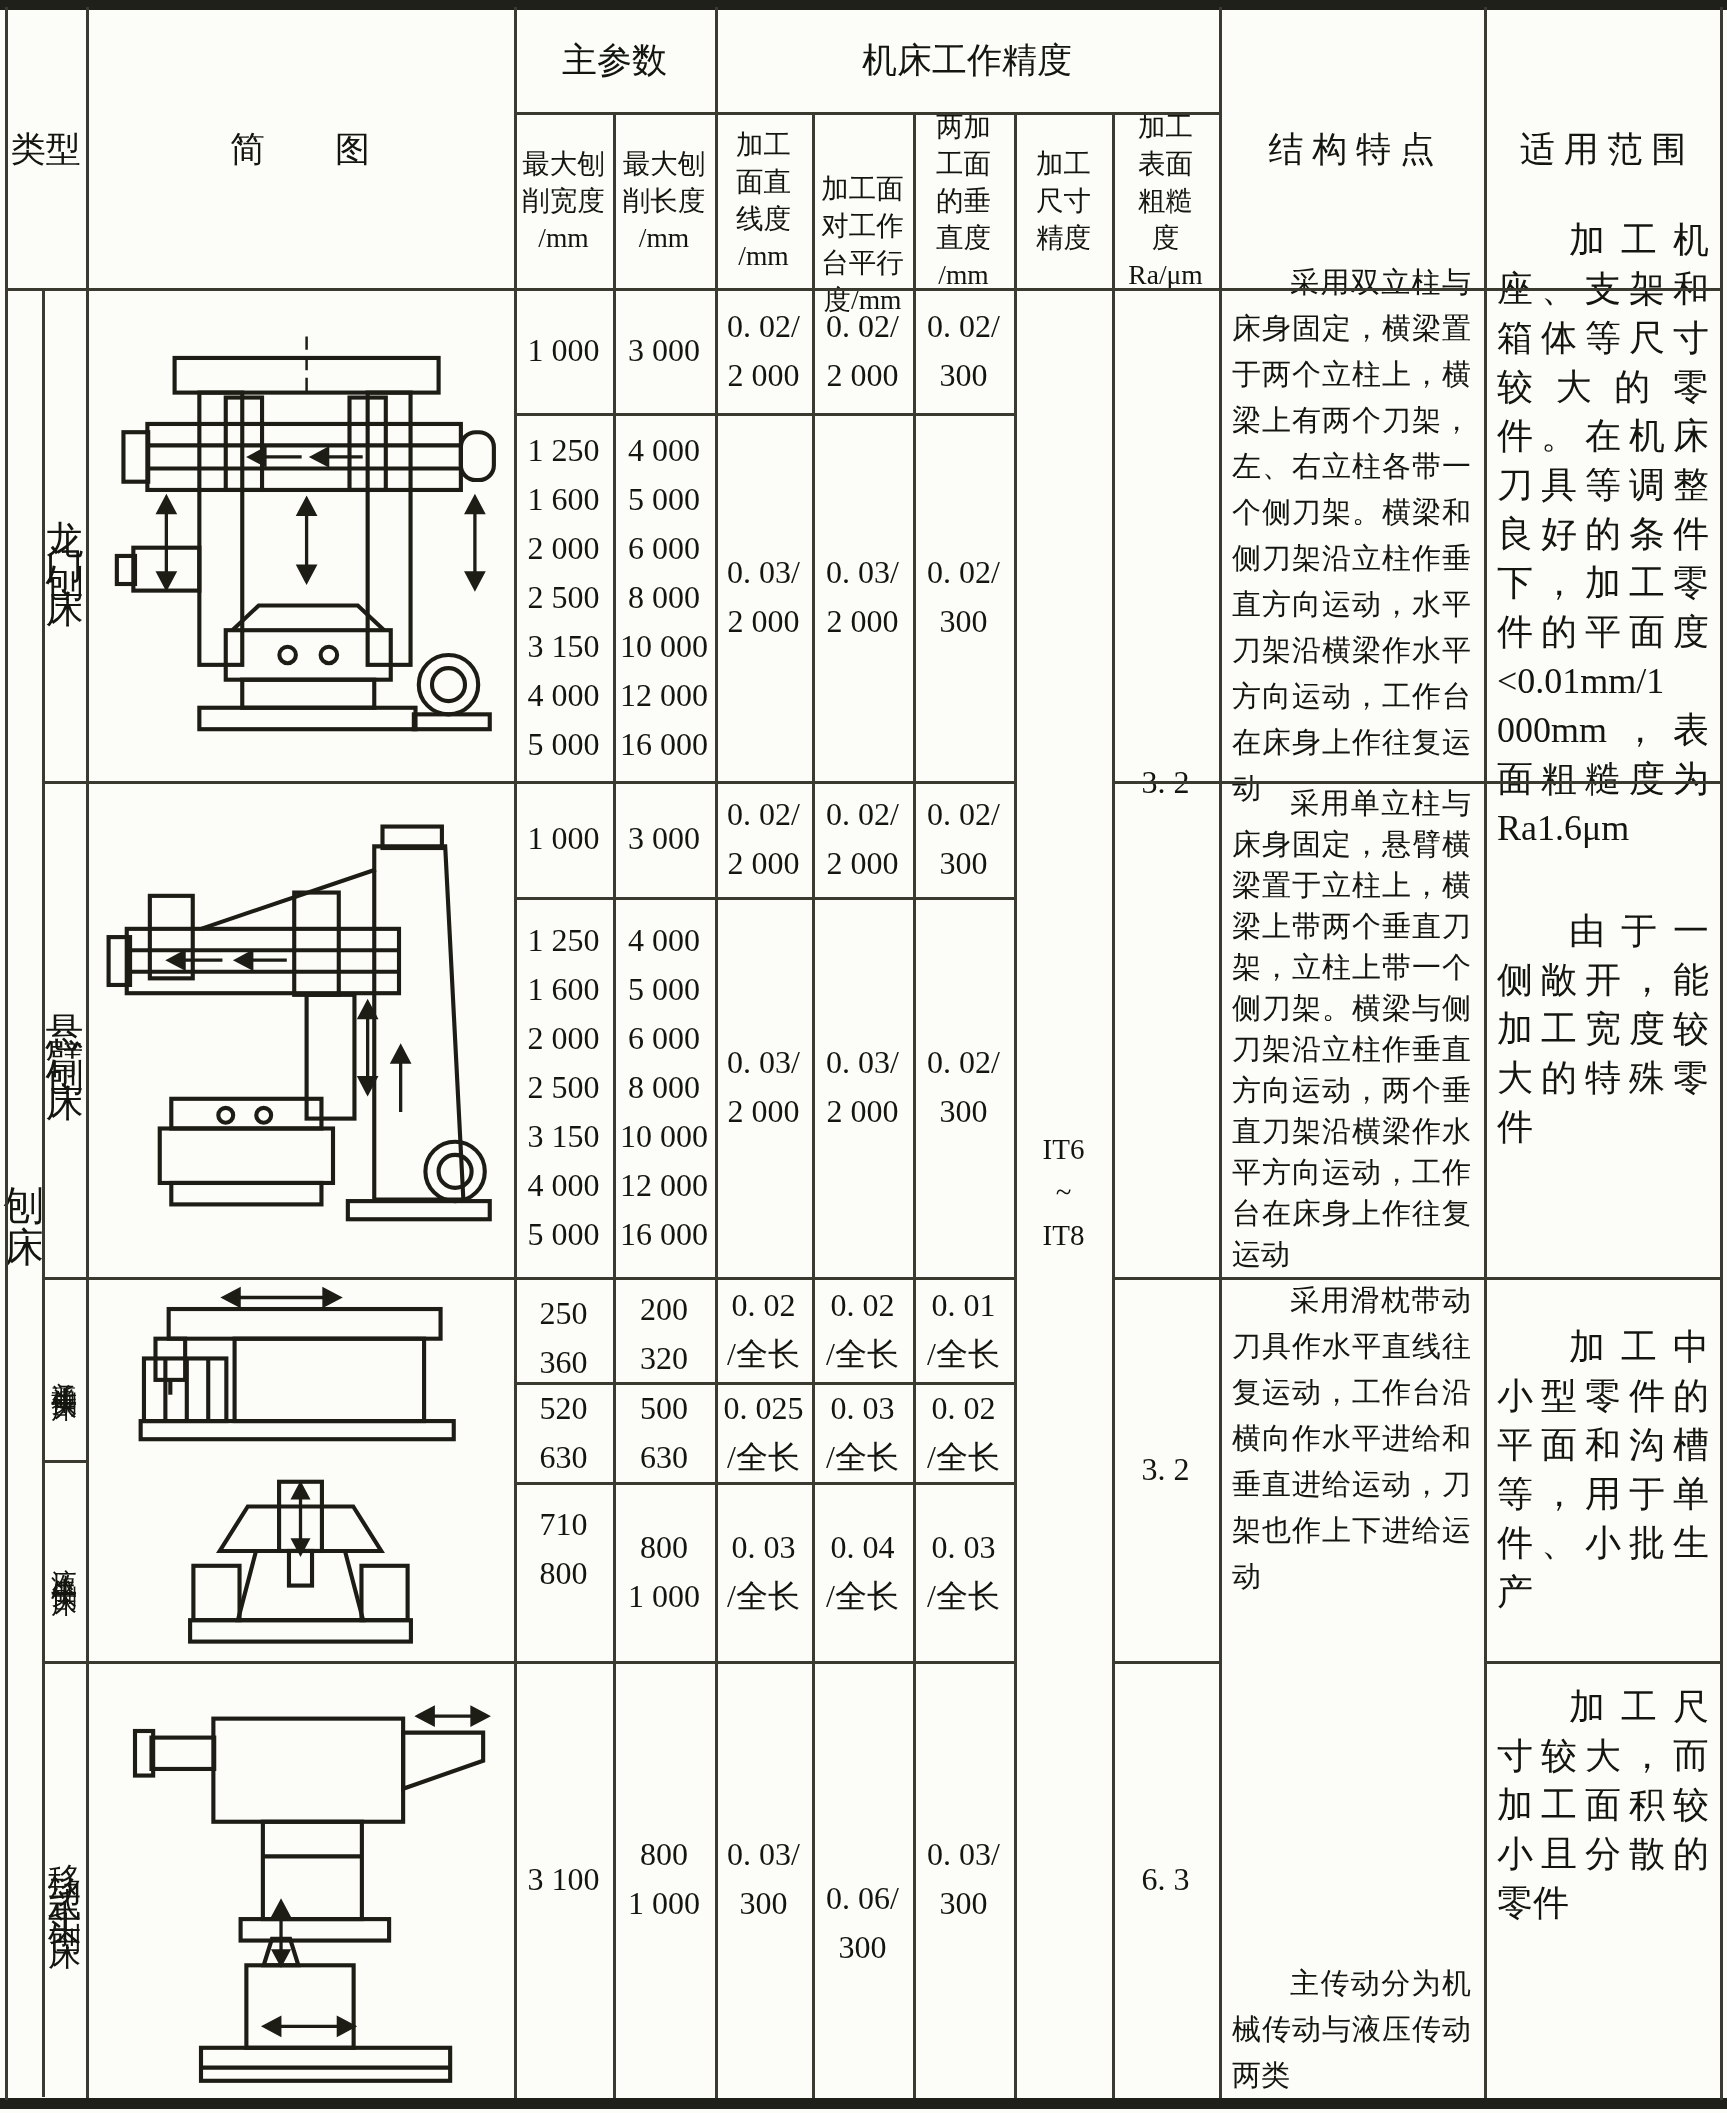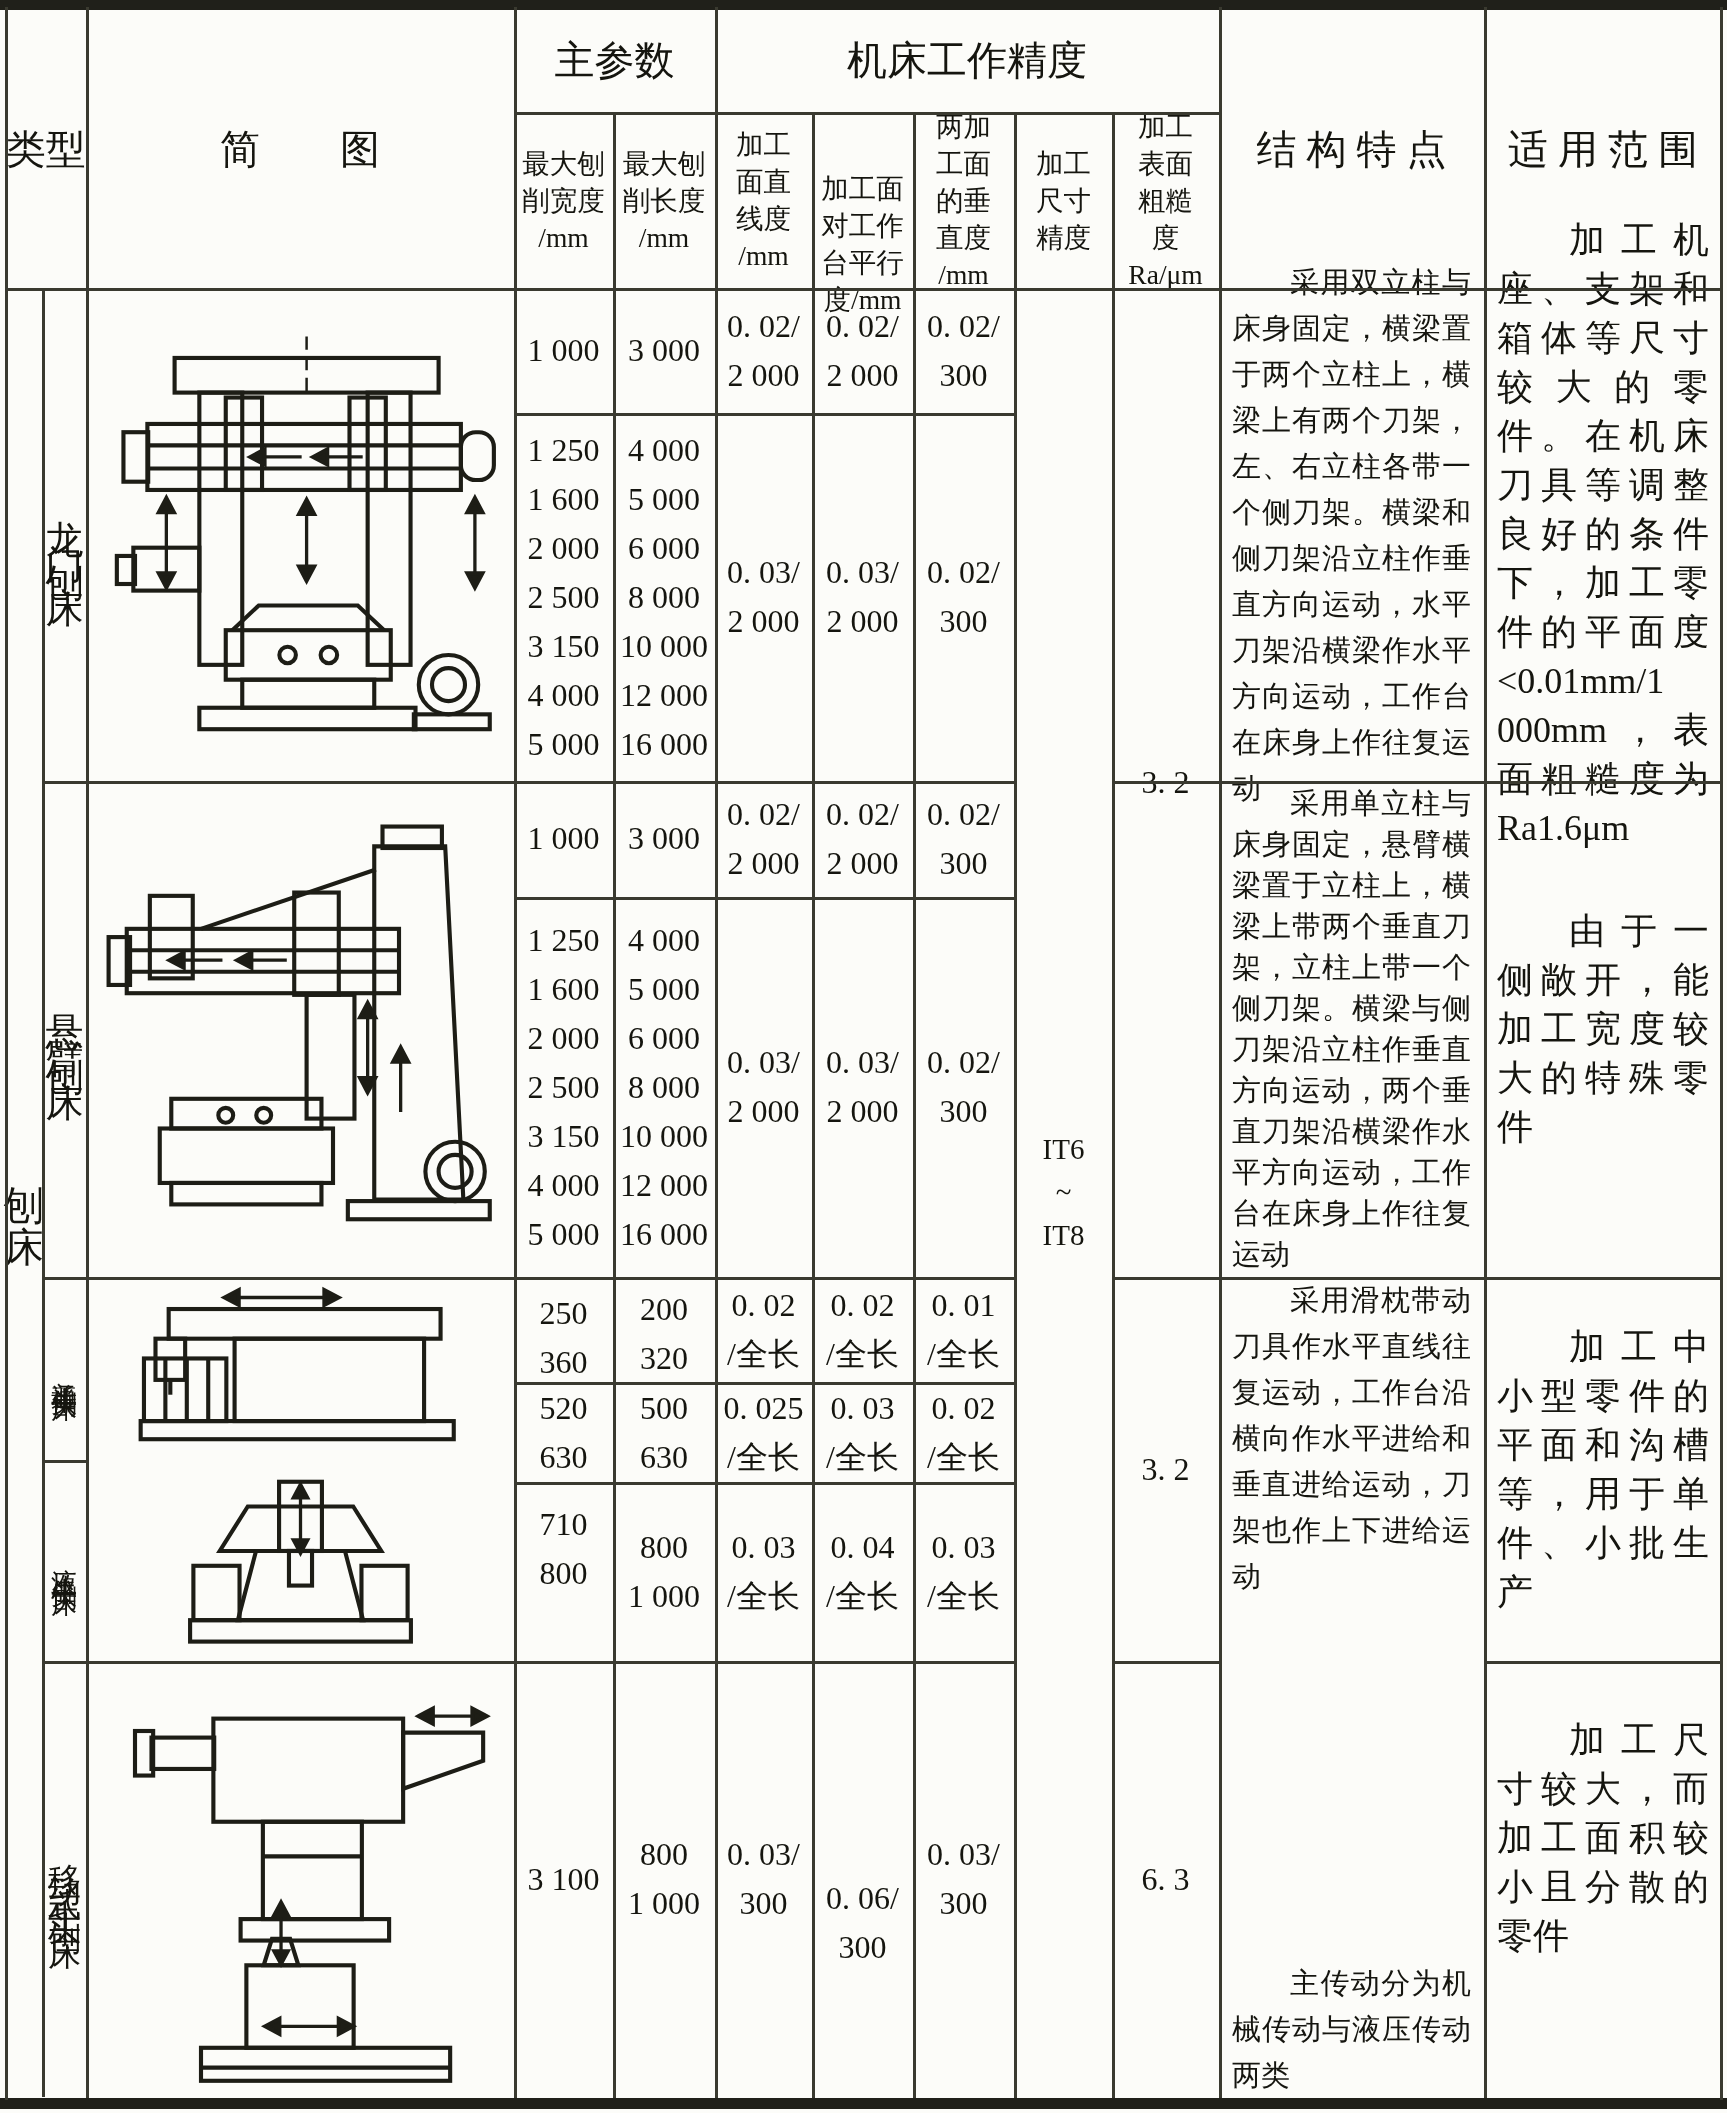--- a/index.html
+++ b/index.html
@@ -2,21 +2,21 @@
 <html style="font-size:13.8px"><head>
 <meta charset="utf-8">
 <style>
   html,body{margin:0;padding:0;background:#d8d8d2;}
   .page{position:relative;width:1728px;height:2113px;background:#fcfcf9;
         font-family:"Liberation Serif","DejaVu Serif",serif;color:#15150f;overflow:hidden;}
   .ln{position:absolute;background:#3a3a30;}
   .bar{position:absolute;left:0;width:1728px;background:#20201a;}
   .c{position:absolute;display:flex;align-items:center;justify-content:center;
      text-align:center;white-space:pre-line;box-sizing:border-box;}
-  .hd1{font-size:40px;}
+  .hd1{font-size:35px;}
   .hd2{font-size:27.5px;line-height:37px;}
   .num{font-size:32px;line-height:49px;}
   .vtx{writing-mode:vertical-lr;text-orientation:upright;}
   .txt{display:block;width:100%;font-size:29px;line-height:46px;text-align:justify;
        text-justify:inter-character;text-indent:2em;padding:0 13px;margin:0;box-sizing:border-box;}
   .lh48{line-height:41px;}
   .lh57{line-height:49px;font-size:36px;}
   svg{display:block;}
   .diag{position:absolute;display:flex;align-items:center;justify-content:center;}
 </style>
@@ -314,21 +314,21 @@
 
   <div class="c" style="left:1484px;top:288px;width:238px;height:493px;">
     <p class="txt lh57">加工机座、支架和箱体等尺寸较大的零件。在机床刀具等调整良好的条件下，加工零件的平面度&lt;0.01mm/1 000mm，表面粗糙度为Ra1.6μm</p>
   </div>
   <div class="c" style="left:1484px;top:781px;width:238px;height:496px;">
     <p class="txt lh57">由于一侧敞开，能加工宽度较大的特殊零件</p>
   </div>
   <div class="c" style="left:1484px;top:1277px;width:238px;height:385px;">
     <p class="txt lh57">加工中小型零件的平面和沟槽等，用于单件、小批生产</p>
   </div>
-  <div class="c" style="left:1484px;top:1596px;width:238px;height:485px;">
+  <div class="c" style="left:1484px;top:1563px;width:238px;height:485px;">
     <p class="txt lh57">加工尺寸较大，而加工面积较小且分散的零件</p>
   </div>
 
   <div class="bar" style="top:0;height:9.5px;"></div>
   <div class="bar" style="top:2098px;height:11.2px;"></div>
 
   <div class="ln" style="left:5.2px;top:6.9px;width:2.6px;height:2093px;"></div>
   <div class="ln" style="left:42px;top:288px;width:2.6px;height:1809px;"></div>
   <div class="ln" style="left:86px;top:6.9px;width:2.6px;height:2091px;"></div>
   <div class="ln" style="left:514px;top:6.9px;width:2.6px;height:2091px;"></div>

